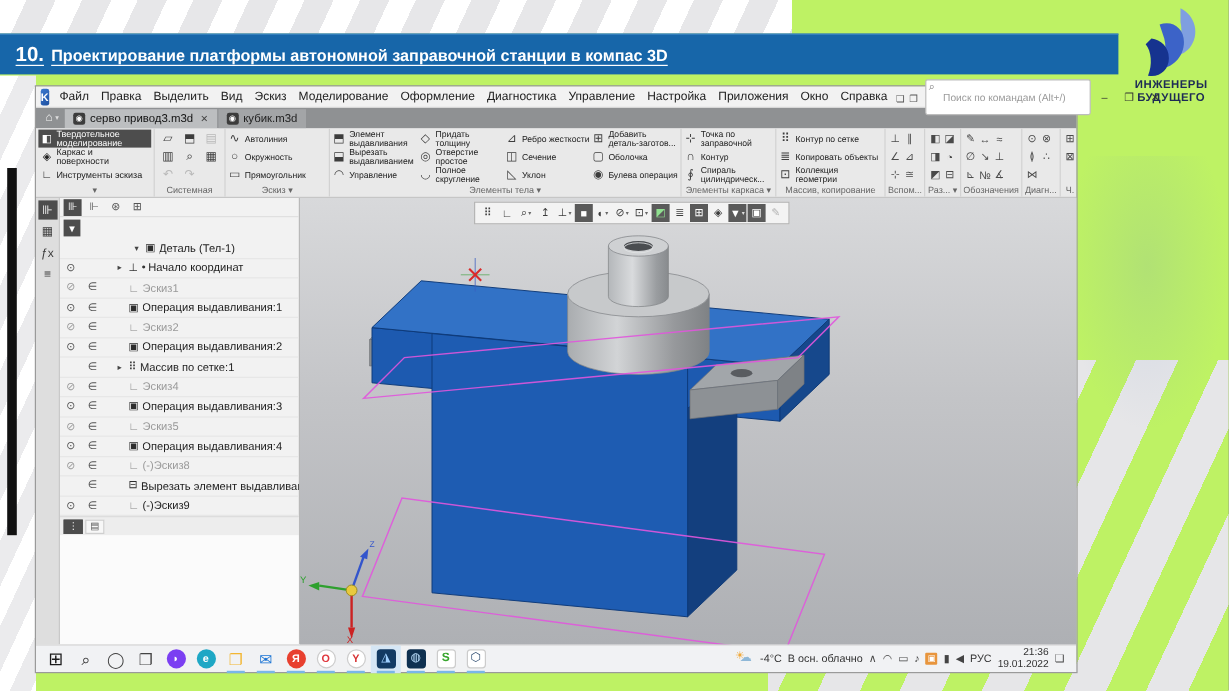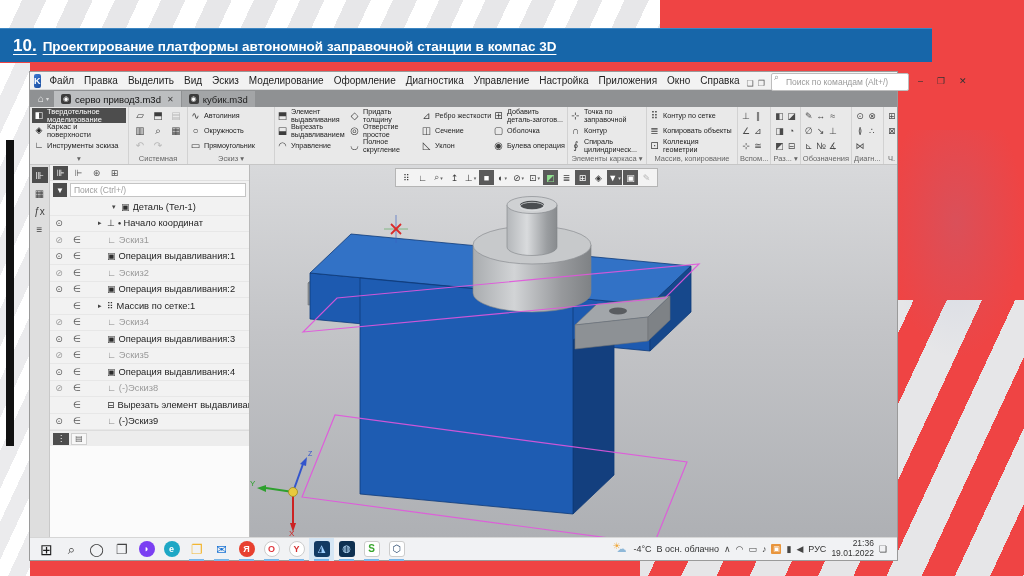--- a/index.html
+++ b/index.html
@@ -1,17 +1,17 @@
 <!DOCTYPE html>
 <html><head>
 <meta charset="utf-8">
 <style>
   html,body{margin:0;padding:0;background:#888;}
   *{box-sizing:border-box;font-family:"Liberation Sans","DejaVu Sans",sans-serif;}
-  .slide{position:relative;width:1024px;height:576px;background:#ef4444;overflow:hidden;}
+  .slide{position:relative;width:1024px;height:576px;background:#bef264;overflow:hidden;}
   
   .stripes-top{position:absolute;left:0;top:0;width:660px;height:28px;
     background:repeating-linear-gradient(115deg,#ffffff 0 20px,#e7e7e9 20px 42px);}
   .stripes-left{position:absolute;left:0;top:63px;width:30px;bottom:0;
     background:repeating-linear-gradient(115deg,#ffffff 0 14px,#ebebed 14px 30px);}
   .stripes-br{position:absolute;left:640px;top:300px;right:0;bottom:0;
     background:repeating-linear-gradient(115deg,rgba(255,255,255,0) 0 30px,#e6e6e8 30px 62px);}
   .soft-blob{position:absolute;left:888px;top:130px;width:136px;height:230px;
     background:radial-gradient(ellipse at 50% 40%,rgba(110,140,200,0.16),rgba(110,140,200,0) 70%);}
   .black-bar{position:absolute;left:6px;top:140px;width:8px;height:306px;background:#111;}
@@ -29,21 +29,21 @@
   .cad{position:absolute;left:30px;top:72px;width:867px;height:488px;display:flex;flex-direction:column;
     outline:1px solid #9a9a9a;background:#e9e9e9;}
   
   .menubar{height:18px;background:#f2f2f2;display:flex;align-items:center;border-bottom:1px solid #d7d7d7;padding:0 4px;}
   .appico{width:14px;height:14px;border-radius:2px;background:linear-gradient(135deg,#3b79d0,#1d4fa0);
     color:#fff;font-size:9px;font-weight:bold;display:flex;align-items:center;justify-content:center;margin-right:4px;}
   .menu-items{display:flex;}
   .mi{font-size:10px;color:#222;padding:0 5px;line-height:18px;white-space:nowrap;}
   .mb-right{margin-left:auto;display:flex;align-items:center;gap:4px;}
   .wic{font-size:8px;color:#555;padding:0 2px;}
-  .cmdsearch{width:138px;height:18px;border:1px solid #bdbdbd;background:#fff;border-radius:2px;
+  .cmdsearch{width:138px;height:30px;border:1px solid #bdbdbd;background:#fff;border-radius:2px;
     font-size:8.5px;padding:0 3px 0 14px;color:#444;}
   .cmdsearch::placeholder{color:#9a9a9a;}
   .cs-wrap{position:relative;}
   .cs-ico{position:absolute;left:3px;top:1px;font-size:9px;color:#8a8a8a;}
   .wbtn{font-size:9px;color:#333;padding:0 5px;line-height:18px;}
   
   .tabbar{height:17px;background:#8f9193;display:flex;align-items:flex-end;padding-left:3px;}
   .homebtn{height:15px;display:flex;align-items:center;gap:2px;padding:0 5px;color:#f0f0f0;font-size:10px;margin-bottom:1px;}
   .homebtn .dd{font-size:6px;color:#ddd;}
   .dtab{height:16px;display:flex;align-items:center;gap:4px;padding:0 7px;font-size:9.5px;
@@ -140,20 +140,29 @@
   <div class="stripes-top"></div>
   <div class="stripes-left"></div>
   <div class="stripes-br"></div>
   <div class="soft-blob"></div>
   <div class="black-bar"></div>
 
   <div class="banner">
     <span class="t"><span class="tn">10.</span><span class="tt">Проектирование платформы автономной заправочной станции в компас 3D</span></span>
   </div>
 
+  <div class="logo">
+    <svg width="58" height="62" viewBox="0 0 60 64">
+      <path d="M38,3 C51,9 55,26 46,37 C40,44 31,46 25,41 C35,36 41,28 38,15 Z" fill="#7f9fe0"></path>
+      <path d="M20,17 C31,13 41,20 41,32 C41,46 29,57 15,55 C23,48 27,40 24,29 Z" fill="#3c63c8"></path>
+      <path d="M13,29 C21,30 28,36 28,46 C28,56 20,63 10,61 C14,52 13,40 8,34 Z" fill="#16338f"></path>
+    </svg>
+    <div class="lt">ИНЖЕНЕРЫ</div>
+    <div class="lt">БУДУЩЕГО</div>
+  </div>
 
   <div class="cad">
     <div class="menubar">
       <div class="appico">K</div>
       <div class="menu-items">
           <span class="mi">Файл</span>
           <span class="mi">Правка</span>
           <span class="mi">Выделить</span>
           <span class="mi">Вид</span>
           <span class="mi">Эскиз</span>
@@ -304,20 +313,21 @@
               <div class="rb-btn">
          <span class="rbico">▢</span>
          <span class="rblbl">Оболочка</span>
               </div>
               <div class="rb-btn">
          <span class="rbico">◉</span>
          <span class="rblbl">Булева операция</span>
               </div>
             </div>
           </div>
+     <div class="rlabel">Элементы тела ▾</div>
         </div>
         <div class="rgroup">
      <div class="rcontent">
             <div class="rb-col w74">
               <div class="rb-btn">
          <span class="rbico">⊹</span>
          <span class="rblbl">Точка по заправочной</span>
               </div>
               <div class="rb-btn">
          <span class="rbico">∩</span>
@@ -425,21 +435,20 @@
 
       <div class="tree">
         <div class="ttools" id="treetools">
             <span class="ttool act">⊪</span>
             <span class="ttool">⊩</span>
             <span class="ttool">⊛</span>
             <span class="ttool">⊞</span>
           </div>
         <div class="tsearch">
           <span class="funnel" id="treefilter">▼</span>
-          <input placeholder="Поиск (Ctrl+/)" style="">
         </div>
         <div class="trows" id="treerows">
             <div class="trow">
               <span class="tcell"></span>
               <span class="tcell"></span>
     <span style="width:26px;flex:none"></span>
               <span class="texp">▾</span>
     <span class="ticon part">▣</span>
     <span class="tlabel">Деталь (Тел-1)</span>
             </div>

